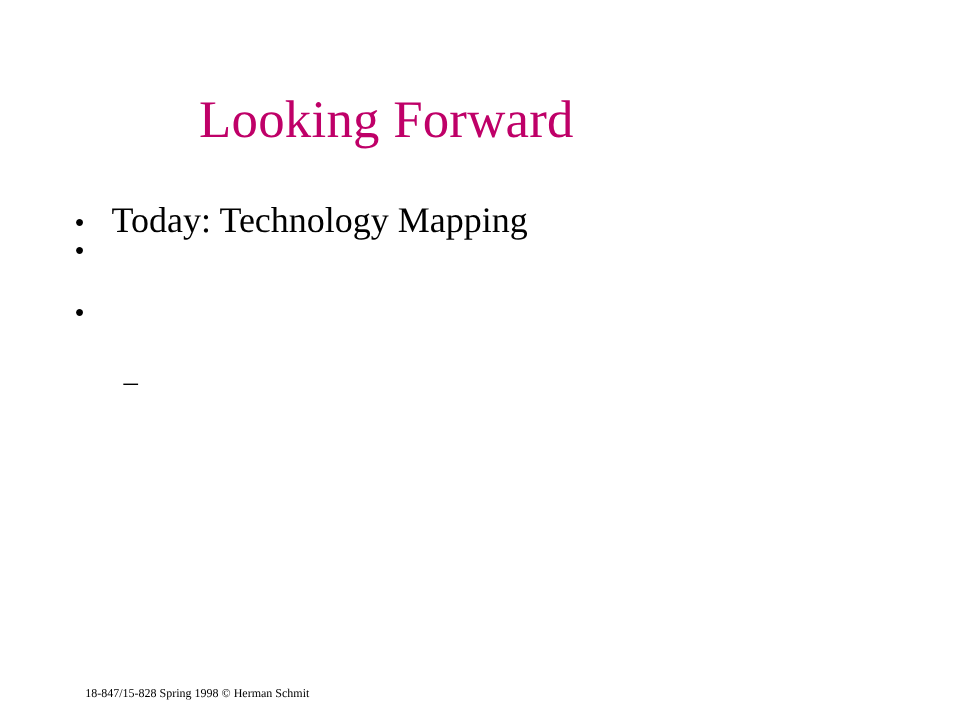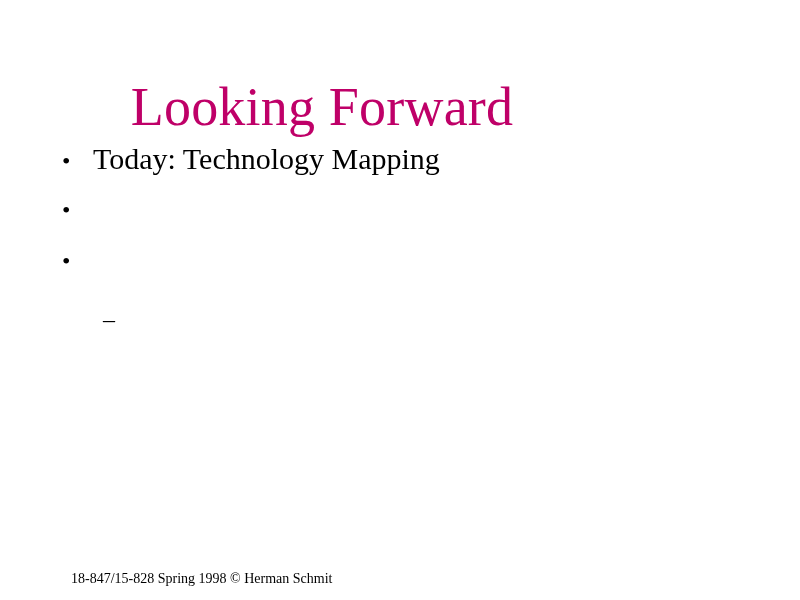--- a/index.html
+++ b/index.html
@@ -23,21 +23,21 @@
   }
 
   
   .slide-title {
     position: absolute;
     top: 44px;
     left: 0;
     width: 644px;
     text-align: center;
     font-family: "Liberation Serif", "DejaVu Serif", serif;
-    font-size: 54px;
+    font-size: 44px;
     line-height: 54px;
     font-weight: normal;
     color: #bf0068;
     letter-spacing: 0.2px;
     white-space: nowrap;
   }
 
   
   .body-block {
     position: absolute;
@@ -64,20 +64,21 @@
     line-height: 38px;
     color: #000000;
     text-align: left;
   }
 
   .bullet-text {
     flex: 0 0 auto;
     font-size: 30px;
     line-height: 38px;
     color: #000000;
+    margin-top: 25px;
   }
 
   
   .subbullet-row {
     display: flex;
     align-items: baseline;
     margin-top: 10px;
     margin-left: 41px;
     height: 36px;
     font-family: "Liberation Serif", "DejaVu Serif", serif;
@@ -101,21 +102,21 @@
     line-height: 32px;
     color: #000000;
   }
 
   
   .slide-footer {
     position: absolute;
     left: 71px;
     top: 573px;
     font-family: "Liberation Serif", "DejaVu Serif", serif;
-    font-size: 14px;
+    font-size: 10px;
     line-height: 12px;
     color: #000000;
     white-space: nowrap;
   }
 </style>
 </head>
 <body>
 
 <div class="slide">
 

